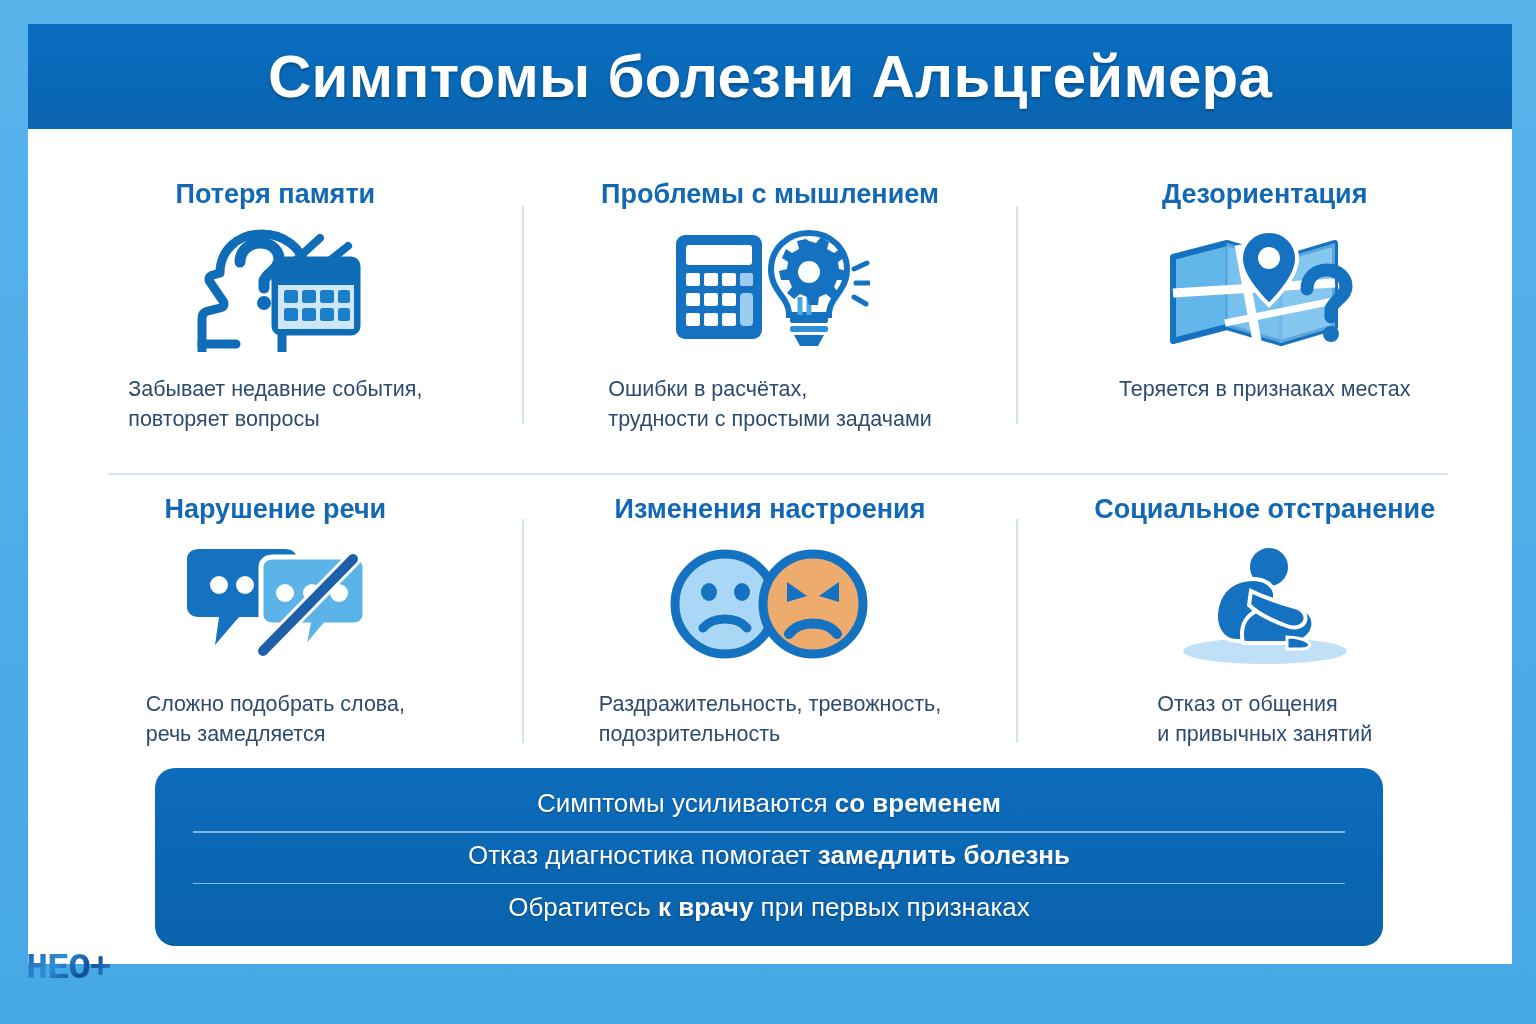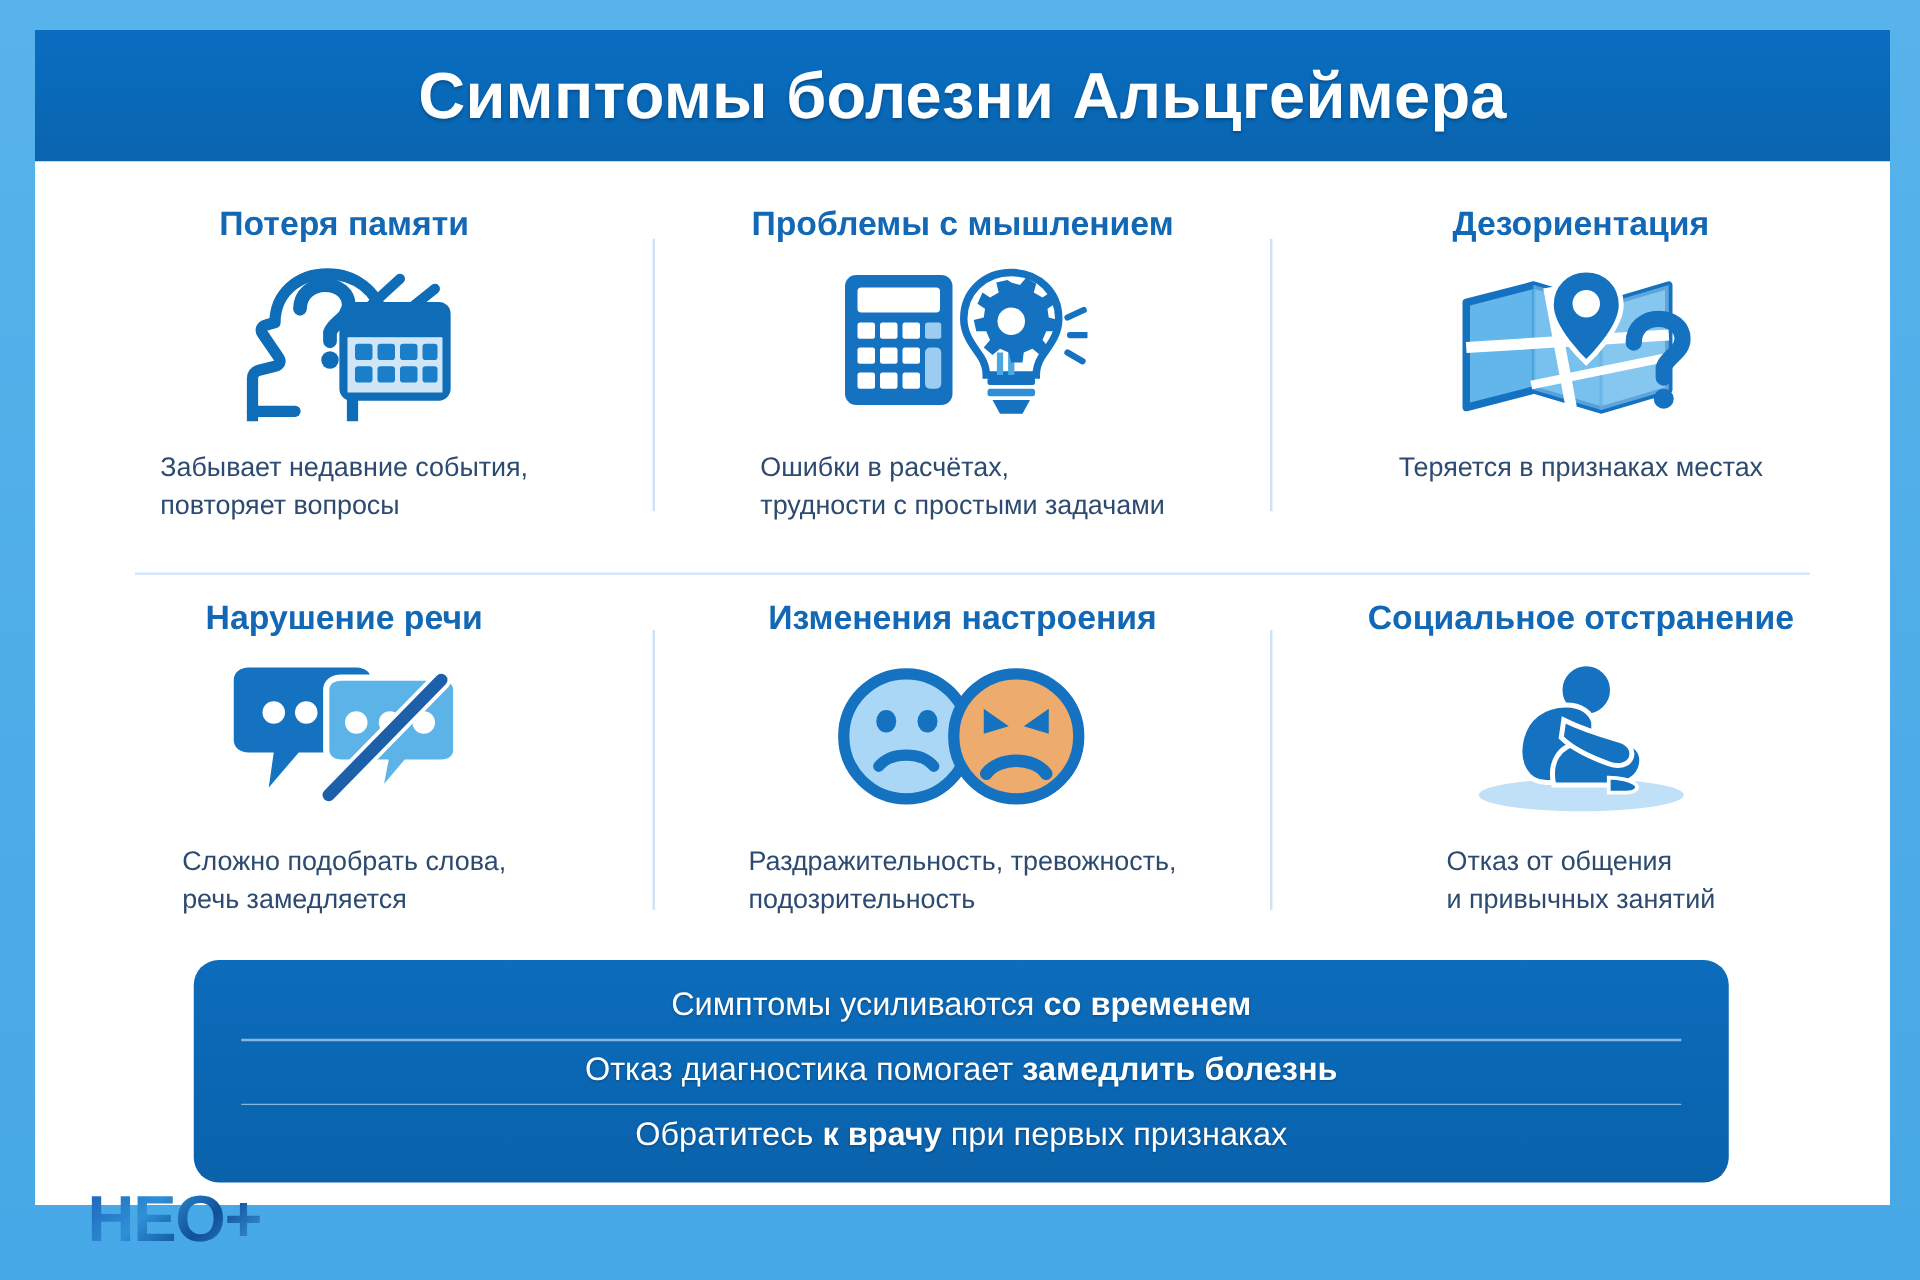--- a/index.html
+++ b/index.html
@@ -39,33 +39,33 @@
     top: 24px;
     width: 1484px;
     height: 105px;
     background: linear-gradient(180deg, #0a6dc0 0%, #0969b8 55%, #0b64ae 100%);
     display: flex;
     align-items: center;
     justify-content: center;
   }
   .header-title {
     color: #ffffff;
-    font-size: 52px;
+    font-size: 60px;
     font-weight: bold;
     letter-spacing: 0.2px;
     text-shadow: 0 2px 3px rgba(0,0,0,0.28);
     white-space: nowrap;
     font-family: "Liberation Sans", "DejaVu Sans", sans-serif;
   }
 
   
   .grid {
     position: absolute;
     left: 28px;
-    top: 129px;
+    top: 144px;
     width: 1470px;
     height: 630px;
   }
   .grid-row {
     position: absolute;
     left: 0;
     width: 1484px;
     height: 315px;
     display: flex;
   }
@@ -165,30 +165,29 @@
     top: 0;
     height: 1.5px;
     background: rgba(200,226,245,0.65);
   }
 
   
   .logo {
     position: absolute;
     left: 26px;
     top: 950px;
-    font-size: 52px;
+    font-size: 37px;
     font-weight: bold;
     letter-spacing: -1px;
     line-height: 1;
     background: linear-gradient(135deg, #1d63b8 0%, #2f8fd6 35%, #0f4f99 65%, #3da0e0 100%);
     -webkit-background-clip: text;
     background-clip: text;
     color: transparent;
-    font-family: Liberation Sans, sans-serif;
-    margin-left: 44px;
+    font-family: Liberation Mono, monospace;
   }
 
   svg { display: block; }
 </style>
 </head>
 <body>
 
 <div id="poster">
 
   <div class="sheet"></div>

